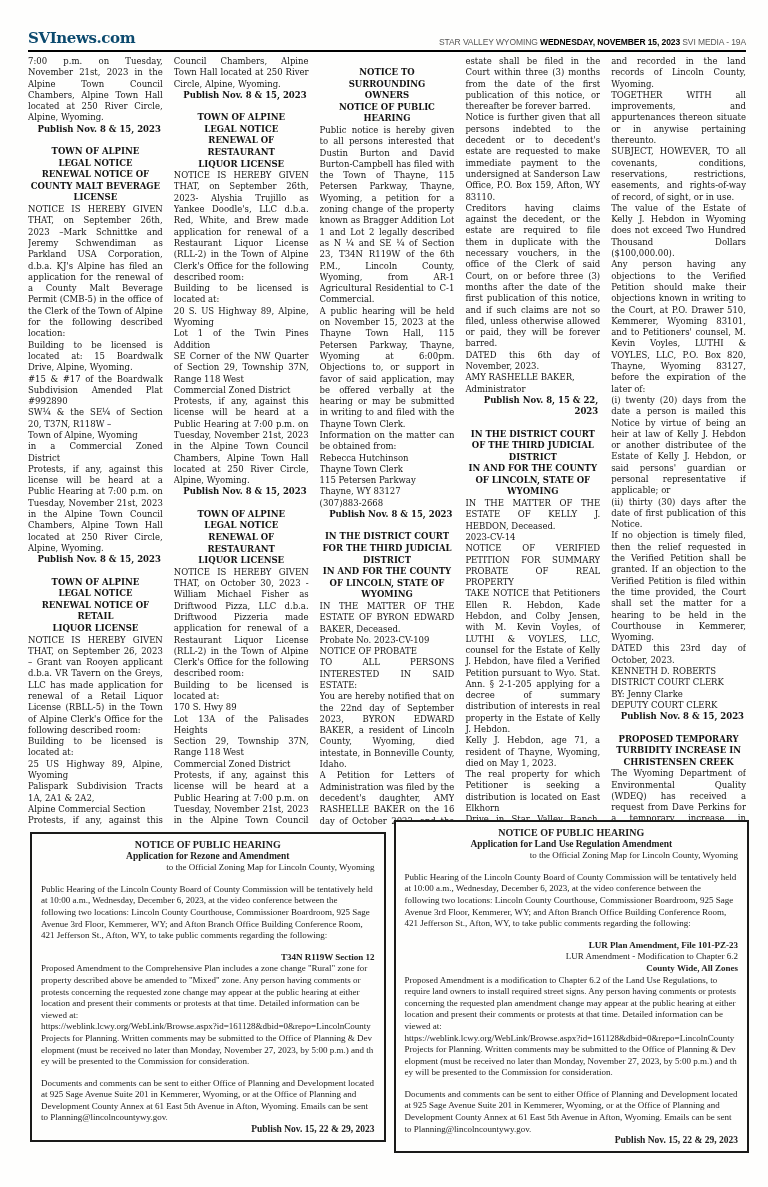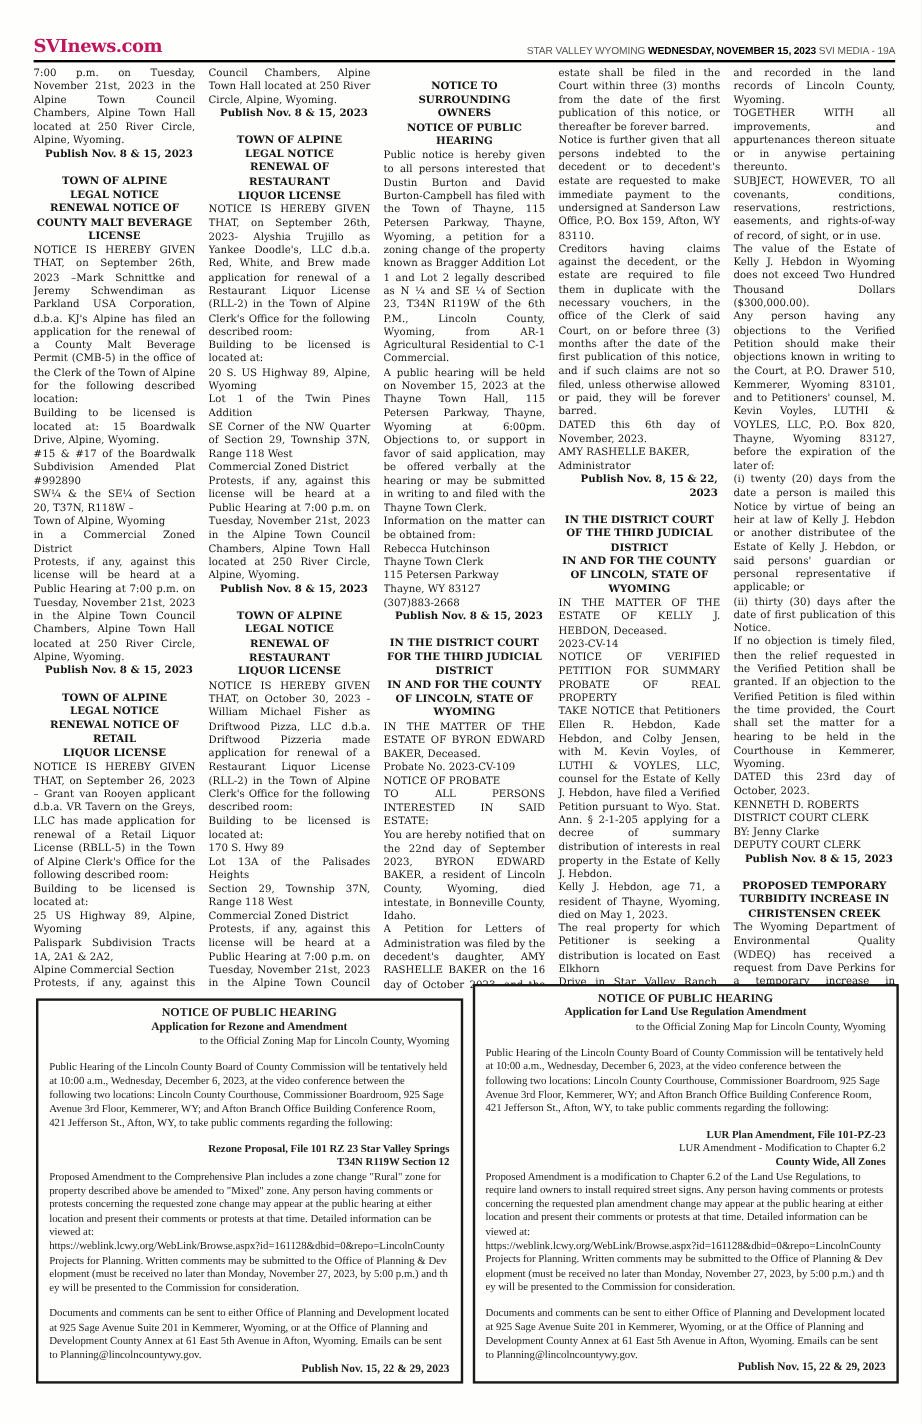--- a/index.html
+++ b/index.html
@@ -11,21 +11,21 @@
   }
   
   .masthead {
     position:absolute; top:30px; left:28px; right:22px; height:22px;
     border-bottom:2px solid #000;
     display:flex; justify-content:space-between; align-items:flex-end;
     padding-bottom:3px;
   }
   .logo {
     font-family:"DejaVu Serif", serif; font-weight:bold;
-    font-size:15px; letter-spacing:-0.4px; color:#be185d;text-align:right;
+    font-size:15px; letter-spacing:-0.4px; color:#0c4a6e;text-align:right;
   }
   .mast-right {
     font-family:"Liberation Sans", sans-serif; font-size:8.5px;
     letter-spacing:-0.1px; color:#555; white-space:nowrap;
   }
   .mast-right b { color:#000; }
   
   .columns {
     position:absolute; top:56px; left:28px; right:22px; height:770px;
     display:flex; gap:11px; overflow:hidden;
@@ -178,21 +178,21 @@
         <div class="blk blk-para">NOTICE OF VERIFIED PETITION FOR SUMMARY PROBATE OF REAL PROPERTY</div>
         <div class="blk blk-para">TAKE NOTICE that Petitioners Ellen R. Hebdon, Kade Hebdon, and Colby Jensen, with M. Kevin Voyles, of LUTHI &amp; VOYLES, LLC, counsel for the Estate of Kelly J. Hebdon, have filed a Verified Petition pursuant to Wyo. Stat. Ann. § 2-1-205 applying for a decree of summary distribution of interests in real property in the Estate of Kelly J. Hebdon.</div>
         <div class="blk blk-para">Kelly J. Hebdon, age 71, a resident of Thayne, Wyoming, died on May 1, 2023.</div>
         <div class="blk blk-para">The real property for which Petitioner is seeking a distribution is located on East Elkhorn</div>
         <div class="blk blk-para">Drive in Star Valley Ranch, Wyoming. That real property is described as follows:</div>
       </div>
     <div class="col">
         <div class="blk blk-para">and recorded in the land records of Lincoln County, Wyoming.</div>
         <div class="blk blk-para">TOGETHER WITH all improvements, and appurtenances thereon situate or in anywise pertaining thereunto.</div>
         <div class="blk blk-para">SUBJECT, HOWEVER, TO all covenants, conditions, reservations, restrictions, easements, and rights-of-way of record, of sight, or in use.</div>
-        <div class="blk blk-para">The value of the Estate of Kelly J. Hebdon in Wyoming does not exceed Two Hundred Thousand Dollars ($300,000.00).</div>
+        <div class="blk blk-para">The value of the Estate of Kelly J. Hebdon in Wyoming does not exceed Two Hundred Thousand Dollars ($100,000.00).</div>
         <div class="blk blk-para">Any person having any objections to the Verified Petition should make their objections known in writing to the Court, at P.O. Drawer 510, Kemmerer, Wyoming 83101, and to Petitioners' counsel, M. Kevin Voyles, LUTHI &amp; VOYLES, LLC, P.O. Box 820, Thayne, Wyoming 83127, before the expiration of the later of:</div>
         <div class="blk blk-para">(i) twenty (20) days from the date a person is mailed this Notice by virtue of being an heir at law of Kelly J. Hebdon or another distributee of the Estate of Kelly J. Hebdon, or said persons' guardian or personal representative if applicable; or</div>
         <div class="blk blk-para">(ii) thirty (30) days after the date of first publication of this Notice.</div>
         <div class="blk blk-para">If no objection is timely filed, then the relief requested in the Verified Petition shall be granted. If an objection to the Verified Petition is filed within the time provided, the Court shall set the matter for a hearing to be held in the Courthouse in Kemmerer, Wyoming.</div>
         <div class="blk blk-para">DATED this 23rd day of October, 2023.</div>
         <div class="blk blk-para">KENNETH D. ROBERTS</div>
         <div class="blk blk-para">DISTRICT COURT CLERK</div>
         <div class="blk blk-para">BY: Jenny Clarke</div>
         <div class="blk blk-para">DEPUTY COURT CLERK</div>
         <div class="blk blk-publish">Publish Nov. 8 &amp; 15, 2023</div>
@@ -204,21 +204,20 @@
   </main>
 
   <section class="boxes">
 
     <div class="box box-left">
       <div class="box-title1">NOTICE OF PUBLIC HEARING</div>
       <div class="box-title2">Application for Rezone and Amendment</div>
       <div class="box-title3">to the Official Zoning Map for Lincoln County, Wyoming</div>
       <p>Public Hearing of the Lincoln County Board of County Commission will be tentatively held at 10:00 a.m., Wednesday, December 6, 2023, at the video conference between the following two locations:  Lincoln County Courthouse, Commissioner Boardroom, 925 Sage Avenue 3rd Floor, Kemmerer, WY; and Afton Branch Office Building Conference Room, 421 Jefferson St., Afton, WY, to take public comments regarding the following:</p>
       <div class="subjects">
-          <div class="subject-line bold">Rezone Proposal, File 101 RZ 23 Star Valley Springs</div>
           <div class="subject-line bold">T34N R119W Section 12</div>
         </div>
       <p class="nogap">Proposed Amendment to the Comprehensive Plan includes a zone change "Rural" zone for property described above be amended to "Mixed" zone.  Any person having comments or protests concerning the requested zone change may appear at the public hearing at either location and present their comments or protests at that time.  Detailed information can be viewed at:</p>
       <p class="url-para">https://weblink.lcwy.org/WebLink/Browse.aspx?id=161128&amp;dbid=0&amp;repo=LincolnCounty Projects for Planning.  Written comments may be submitted to the Office of Planning &amp; Development (must be received no later than Monday, November 27, 2023, by 5:00 p.m.) and they will be presented to the Commission for consideration.</p>
       <p class="nogap">Documents and comments can be sent to either Office of Planning and Development located at 925 Sage Avenue Suite 201 in Kemmerer, Wyoming, or at the Office of Planning and Development County Annex at 61 East 5th Avenue in Afton, Wyoming. Emails can be sent to Planning@lincolncountywy.gov.</p>
       <div class="box-publish">Publish Nov. 15, 22 &amp; 29, 2023</div>
     </div>
 
     <div class="box box-right">
       <div class="box-title1">NOTICE OF PUBLIC HEARING</div>

